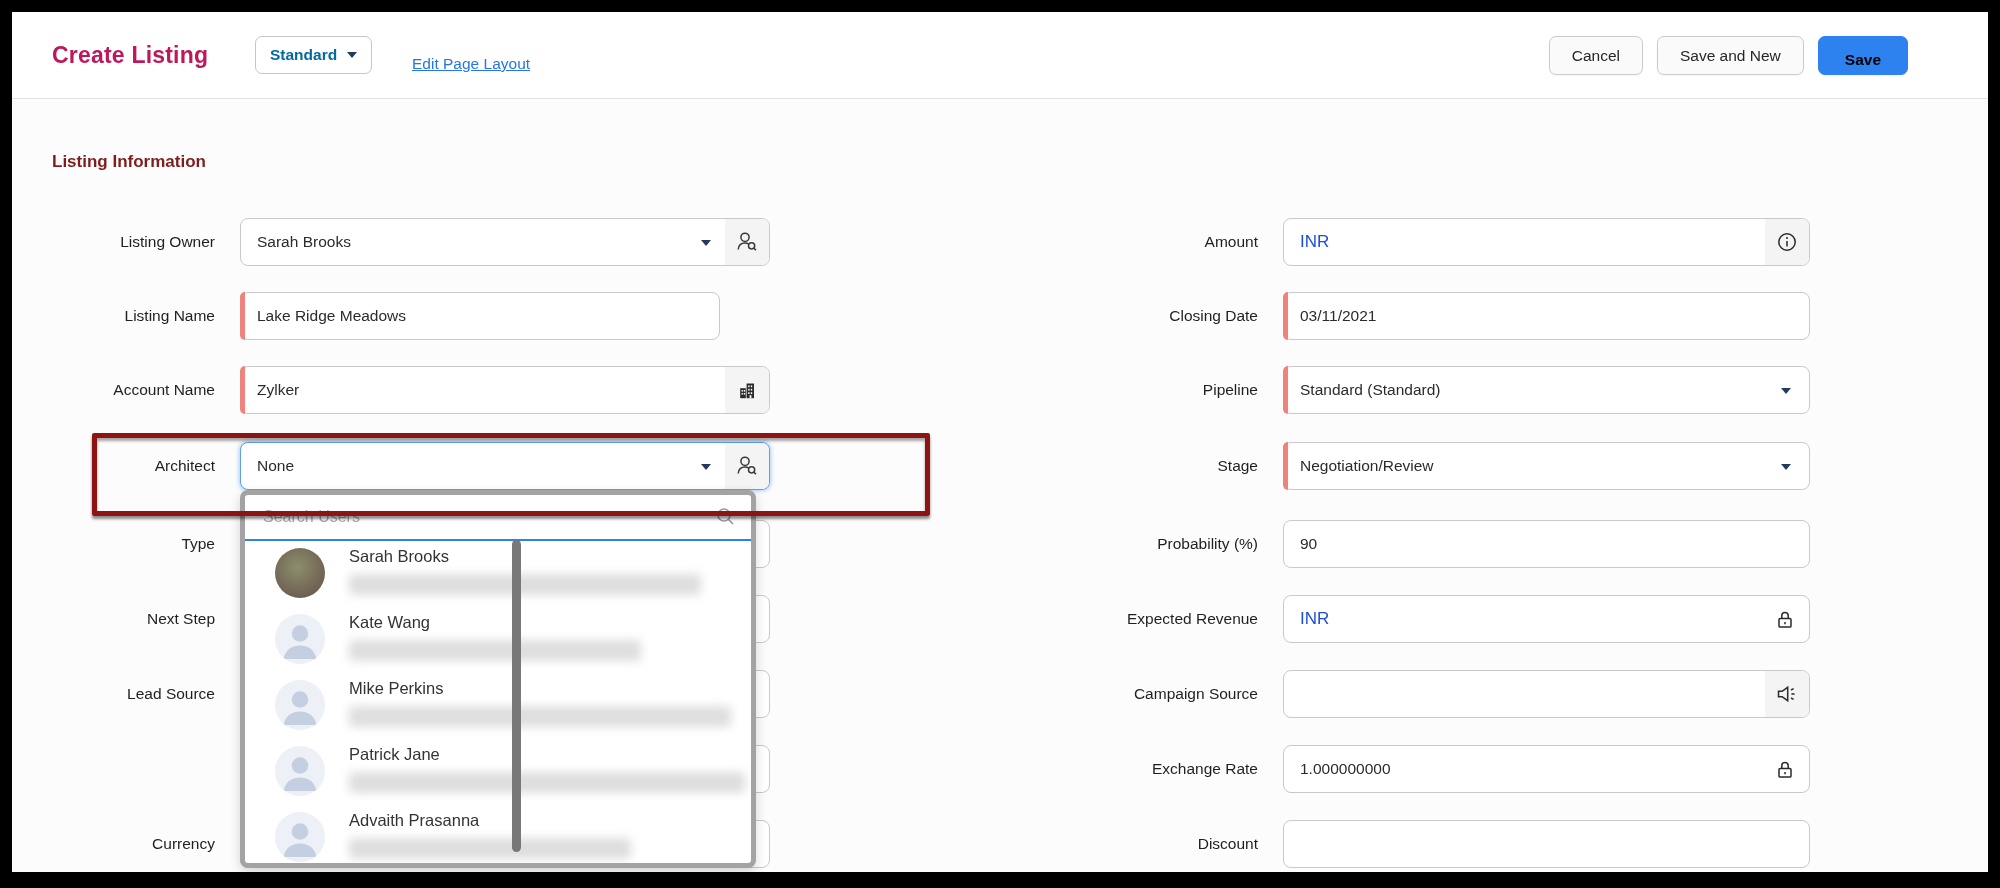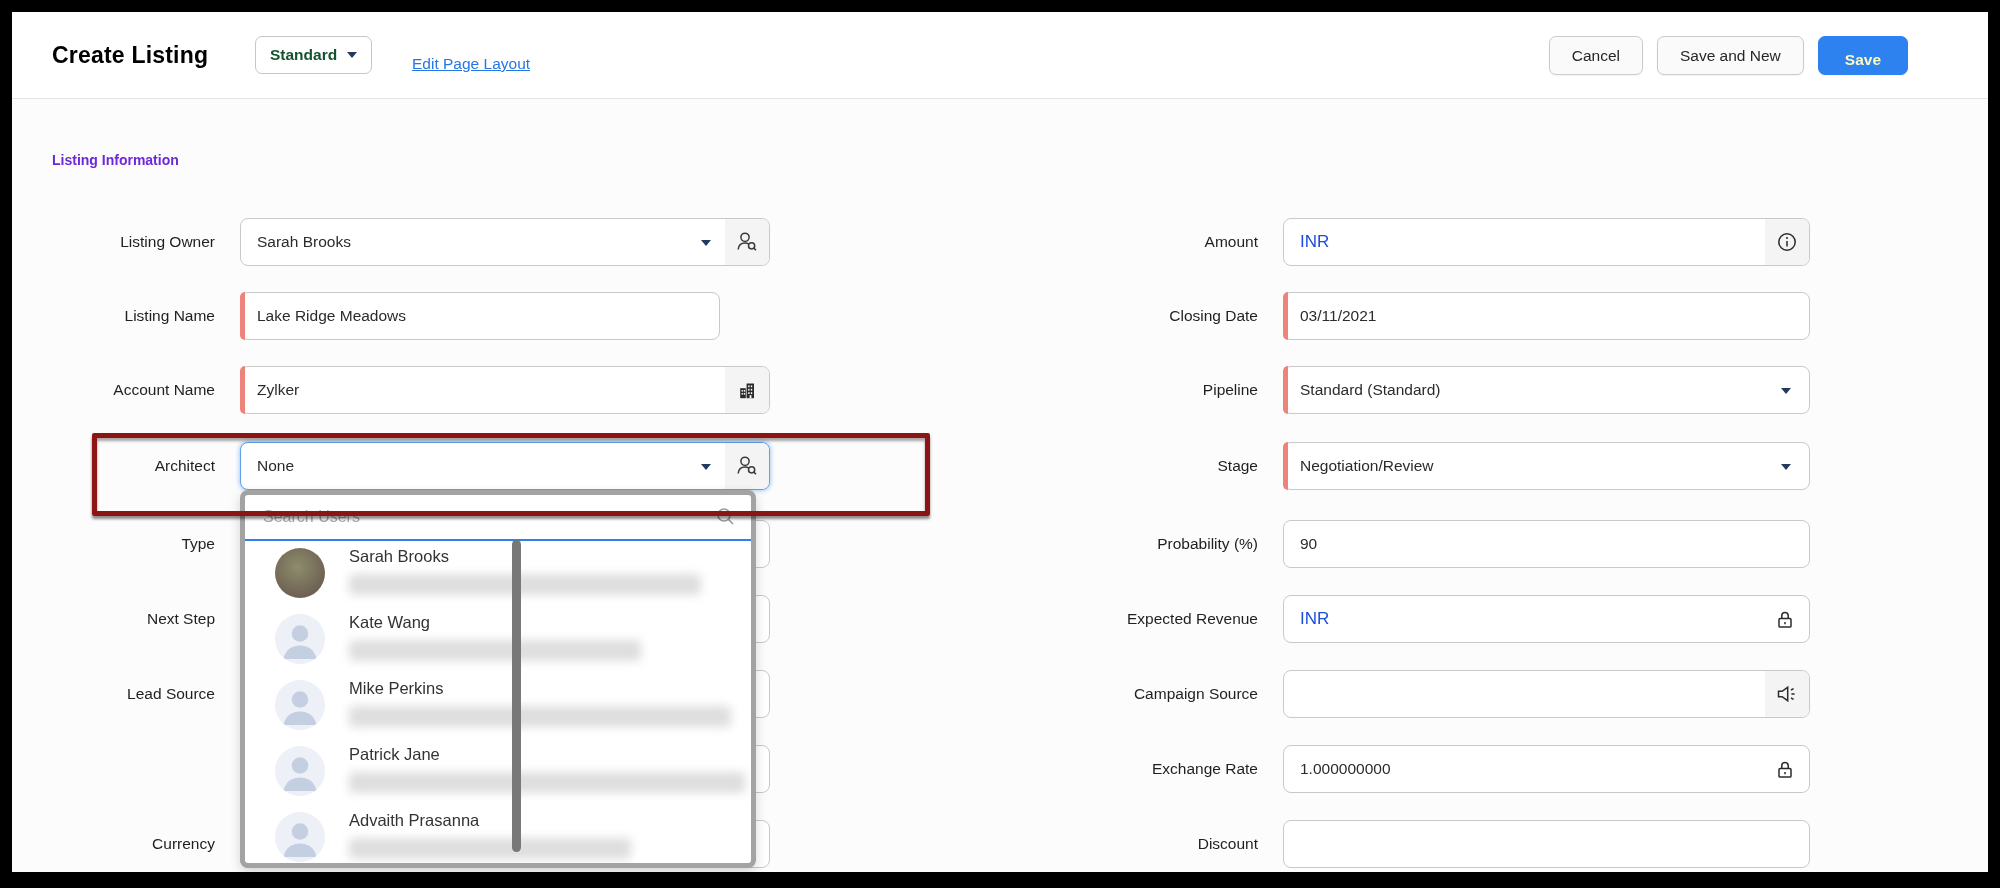--- a/index.html
+++ b/index.html
@@ -3,36 +3,36 @@
 <meta charset="utf-8">
 <style>
   html,body{margin:0;padding:0;}
   body{width:2000px;height:888px;background:#000;position:relative;
        font-family:"Liberation Sans", sans-serif;-webkit-font-smoothing:antialiased;}
   .app{position:absolute;left:12px;top:12px;right:12px;bottom:16px;background:#fcfcfc;overflow:hidden;}
 
   
   .header{position:absolute;left:0;top:0;right:0;height:86px;background:#fff;border-bottom:1px solid #e3e3e3;}
   .page-title{position:absolute;left:40px;top:0;height:86px;line-height:86px;margin:0;
-              font-size:23px;font-weight:700;color:#000000;letter-spacing:.2px;}
+              font-size:23px;font-weight:700;color:#be185d;letter-spacing:.2px;}
   .layout-btn{position:absolute;left:243px;top:24px;height:38px;padding:0 14px;background:#fff;
-              border:1px solid #c6c6c6;border-radius:7px;font-size:15.5px;font-weight:600;color:#14532d;
+              border:1px solid #c6c6c6;border-radius:7px;font-size:15.5px;font-weight:600;color:#0369a1;
               display:flex;align-items:center;gap:10px;cursor:pointer;font-family:inherit;}
   .caret{width:0;height:0;border-left:5px solid transparent;border-right:5px solid transparent;
          border-top:6px solid #223a5e;display:inline-block;}
   .edit-link{position:absolute;left:400px;top:0;height:86px;line-height:88px;font-size:15.5px;
              color:#2577e5;text-decoration:underline;cursor:pointer;margin-top:8px;}
   .header-actions{position:absolute;right:80px;top:24px;display:flex;gap:14px;}
   .btn{height:39px;border-radius:7px;font-size:15.5px;font-family:inherit;cursor:pointer;
        padding:0 22px;border:1px solid #cbcbcb;background:#fafafa;color:#262626;
        box-shadow:0 1px 2px rgba(0,0,0,.05);}
-  .btn.primary{background:#2e82f0;border-color:#2e82f0;color:#fef9c3;font-weight:600;padding:14px 26px;}
-
-  
-  .section-title{position:absolute;left:40px;top:140px;margin:0;font-size:14px;font-weight:700;color:#6d28d9;}
+  .btn.primary{background:#2e82f0;border-color:#2e82f0;color:#000000;font-weight:600;padding:14px 26px;}
+
+  
+  .section-title{position:absolute;left:40px;top:140px;margin:0;font-size:17px;font-weight:700;color:#7f1d1d;}
 
   
   .row{position:absolute;height:48px;}
   .flabel{position:absolute;top:0;height:48px;line-height:48px;font-size:15.5px;color:#1f1f1f;
           text-align:right;white-space:nowrap;}
   .finput{position:absolute;top:0;height:48px;background:#fff;border:1px solid #c9c9c9;border-radius:8px;
           box-sizing:border-box;}
   .finput .val{position:absolute;left:16px;top:0;height:46px;line-height:46px;font-size:15.5px;color:#2b2b2b;white-space:nowrap;}
   .finput .ph{position:absolute;left:16px;top:0;height:46px;line-height:46px;font-size:17px;color:#1d4ed8;}
   .finput.required::before{content:"";position:absolute;left:-1px;top:-1px;bottom:-1px;width:5px;

